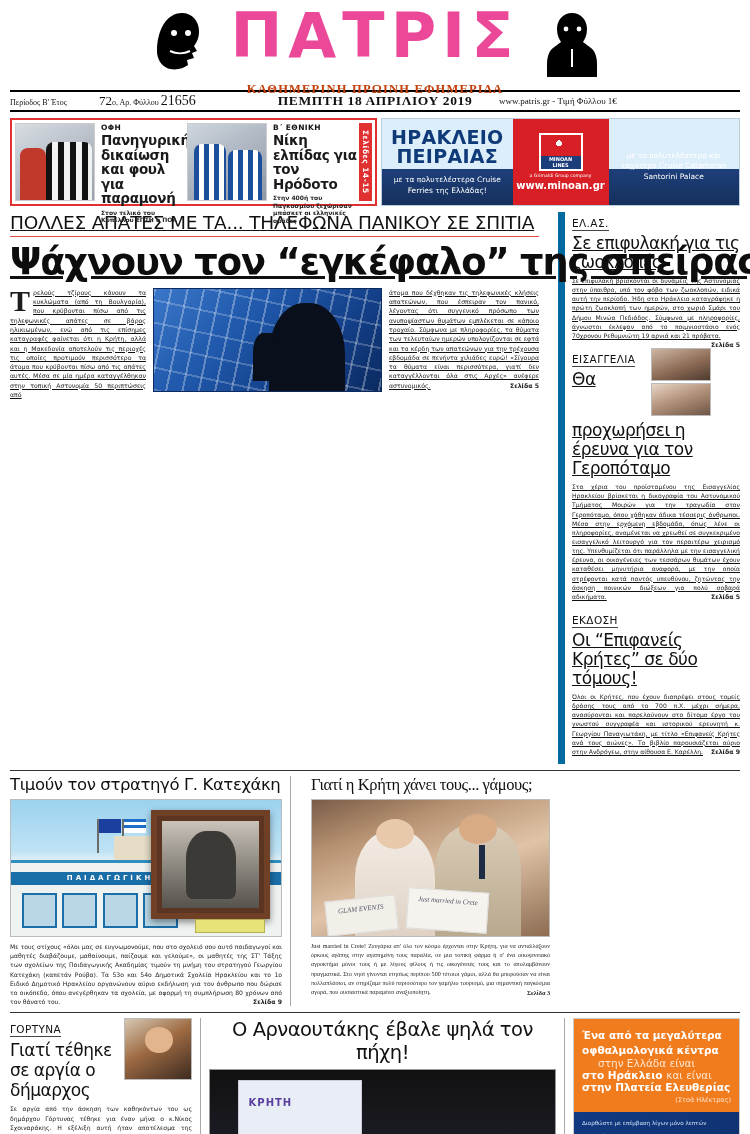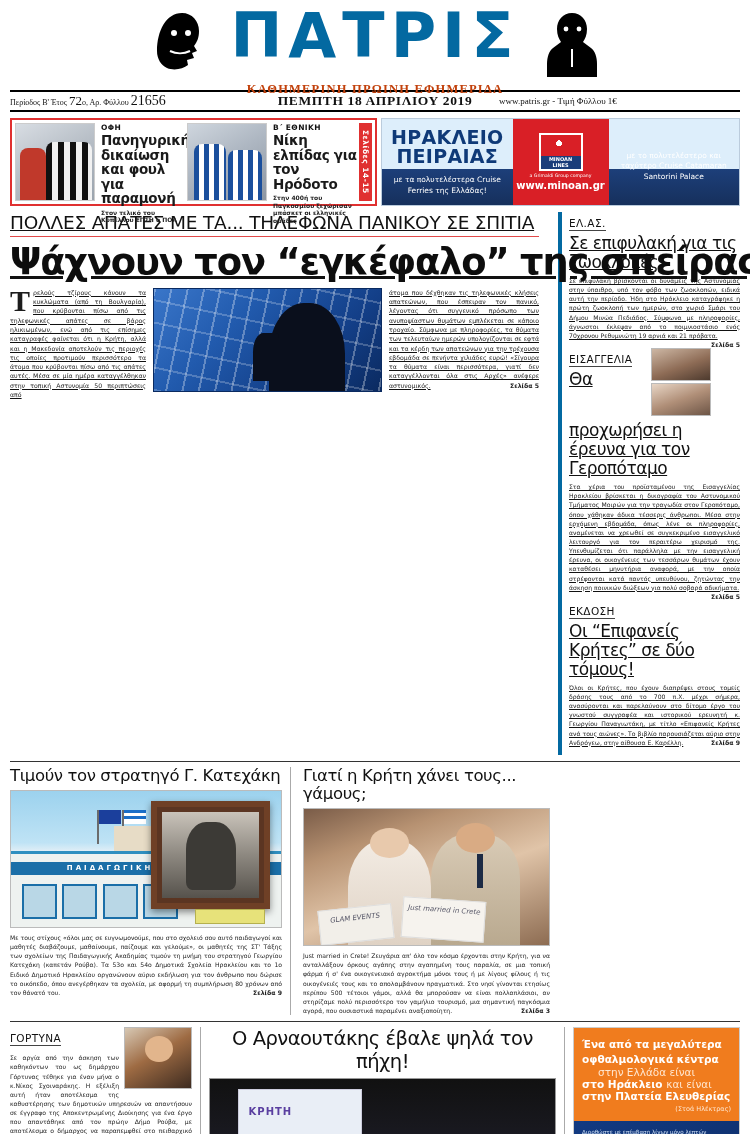--- a/index.html
+++ b/index.html
@@ -14,35 +14,35 @@
   }
   .page { width:750px; height:1134px; position:relative; padding:0 10px; }
 
   
   .masthead { height:88px; position:relative; display:flex; align-items:center; justify-content:center; }
   .mast-inner { display:flex; align-items:center; gap:10px; }
   .mast-title-wrap { text-align:center; }
   .mast-title {
     font-family:"DejaVu Sans","Liberation Sans",sans-serif;
     font-weight:bold; font-size:62px; letter-spacing:6px;
-    line-height:0.95; color:#0369a1; margin:16px;
+    line-height:0.95; color:#ec4899; margin:16px;
   }
   .mast-sub {
     font-family:"Liberation Serif","DejaVu Serif",serif;
     font-weight:bold; font-size:12.5px; letter-spacing:1.2px; margin-top:3px; color:#c2410c;
   }
   .mast-face { width:52px; height:66px; flex:0 0 52px; }
 
   .rule-row {
     border-top:2.5px solid #000; border-bottom:2.5px solid #000;
     height:22px; display:flex; align-items:center; margin-top:2px;
     font-family:"Liberation Serif","DejaVu Serif",serif;
   }
   .rr-left { width:33%; font-size:8px; white-space:nowrap; }
-  .rr-left .big { font-size:13px; }
+  .rr-left .big { font-size:13px;margin-left:30px; }
   .rr-left .num { font-size:14px; }
   .rr-mid { width:34%; text-align:center; font-size:13.5px; font-weight:bold; letter-spacing:.6px; }
   .rr-right { width:33%; text-align:left; font-size:9px; }
 
   
   .top-banners { display:flex; gap:4px; margin-top:6px; height:88px; }
   .sport-box { flex:0 0 367px; border:2px solid #e03030; display:flex; padding:3px; background:#fff; position:relative; }
   .sp-cell { display:flex; gap:5px; flex:1 1 0; min-width:0; }
   .sp-photo { width:80px; flex:0 0 80px; border:1px solid #ccc; position:relative; overflow:hidden; }
   .sp-photo.ofi { background:linear-gradient(150deg,#d8dde3 0%,#b9c0c8 45%,#9aa3ad 100%); }
@@ -109,34 +109,34 @@
     position:absolute; right:16%; bottom:0; width:76px; height:88px; background:#0a0f1c;
     border-radius:46% 46% 0 0 / 58% 58% 0 0;
   }
   .lead-photo .sil::before {
     content:""; position:absolute; left:-16px; top:30px; width:26px; height:48px; background:#0a0f1c;
     border-radius:40% 10% 0 0;
   }
   .page-ref { font-weight:bold; font-size:6.2px; float:right; }
 
   
-  .rail { flex:0 0 182px; border-left:4px solid #0369a1; padding-left:7px; }
+  .rail { flex:0 0 182px; border-left:7px solid #0369a1; padding-left:7px; }
   .rail-kicker { font-size:10.5px; letter-spacing:.4px; border-bottom:1px solid #444; display:inline-block; padding-bottom:1px; margin-bottom:3px; }
   .rail-head { font-size:17px; line-height:1.12; letter-spacing:-.5px; color:#111; margin-bottom:4px; }
   .rail-body { font-size:6.1px; line-height:1.5; text-align:justify; color:#1c1c1c; }
   .rail-sec { margin-bottom:8px; }
   .rail-photos { float:right; width:60px; margin:0 0 3px 5px; }
   .rail-photo { width:60px; height:33px; border:1px solid #bbb; margin-bottom:2px; }
   .rp1 { background:linear-gradient(160deg,#cdb7a4,#8e6c56 55%,#4d3a2e); }
   .rp2 { background:linear-gradient(160deg,#e8d6c6,#b08f78 50%,#6d5546); }
 
   
   .midrow { display:flex; gap:8px; margin-top:6px; border-top:1.5px solid #333; padding-top:5px; }
   .mid-col { flex:0 0 272px; }
-  .mid-col.b { flex:0 0 260px; border-left:1px solid #aaa; padding-left:12px; }
+  .mid-col.b { flex:0 0 260px; border-left:1px solid #aaa; padding-left:20px;font-family:Liberation Serif, serif; }
   .mid-head { font-size:16.5px; letter-spacing:-.4px; line-height:1.1; margin-bottom:5px; color:#111; }
   .mid-photo { width:100%; height:138px; position:relative; overflow:hidden; border:1px solid #bbb; }
   .ph-school { background:linear-gradient(#9cd2ee 0%,#bfe3f5 38%,#dfeef6 44%,#dfe6e6 100%); }
   .ph-school .bld { position:absolute; left:0; right:0; bottom:0; height:56%; background:#eef2f0; border-top:3px solid #2f8fc0;}
   .ph-school .stripe { position:absolute; left:0; right:0; bottom:38%; height:13px; background:#1b6fa8; }
   .ph-school .stripe span { color:#fff; font-size:7px; font-weight:bold; letter-spacing:3px; display:block; text-align:center; line-height:13px; }
   .ph-school .win { position:absolute; bottom:6%; height:26%; width:13%; background:#b9d7e6; border:2px solid #1b6fa8; }
   .ph-school .flag { position:absolute; top:14%; width:2px; height:34px; background:#6b6b6b; }
   .ph-school .flag i { position:absolute; top:0; left:2px; width:22px; height:14px; display:block; }
   .ph-school .roofline { position:absolute; left:38%; top:26%; width:30%; height:22%; background:#e7dcc6; }
@@ -375,20 +375,21 @@
       </div>
     </div>
   </div>
 
   <div class="lowrow">
 
     <div class="low-left">
       <div>
         <div class="gk">ΓΟΡΤΥΝΑ</div>
         <div class="g-photo"></div>
+        <div class="gh">Γιατί τέθηκε σε αργία ο δήμαρχος</div>
         <div class="g-body">
           <span>Σε αργία από την άσκηση των καθηκόντων του ως δημάρχου Γόρτυνας τέθηκε για έναν μήνα ο κ.Νίκος Σχοιναράκης. Η εξέλιξη αυτή ήταν αποτέλεσμα της καθυστέρησης των δημοτικών υπηρεσιών να απαντήσουν σε έγγραφο της Αποκεντρωμένης Διοίκησης για ένα έργο που απαντάθηκε από τον πρώην Δήμο Ρούβα, με αποτέλεσμα ο δήμαρχος να παραπεμφθεί στο πειθαρχικό των αιρετών, το οποίο γνωμοδότησε την επιβολή της πειθαρχικής ποινής της αργίας για έναν μήνα. Τη σχετική απόφαση επικύρωσε η συντονίστρια της Αποκεντρωμένης, ενώ ο δήμαρχος από την πλευρά του έχει ήδη προσφύγει στο Συμβούλιο της Επικρατείας.</span>
           
         </div>
       </div>
 
     </div>
 
     <div class="low-mid">
       <div>

